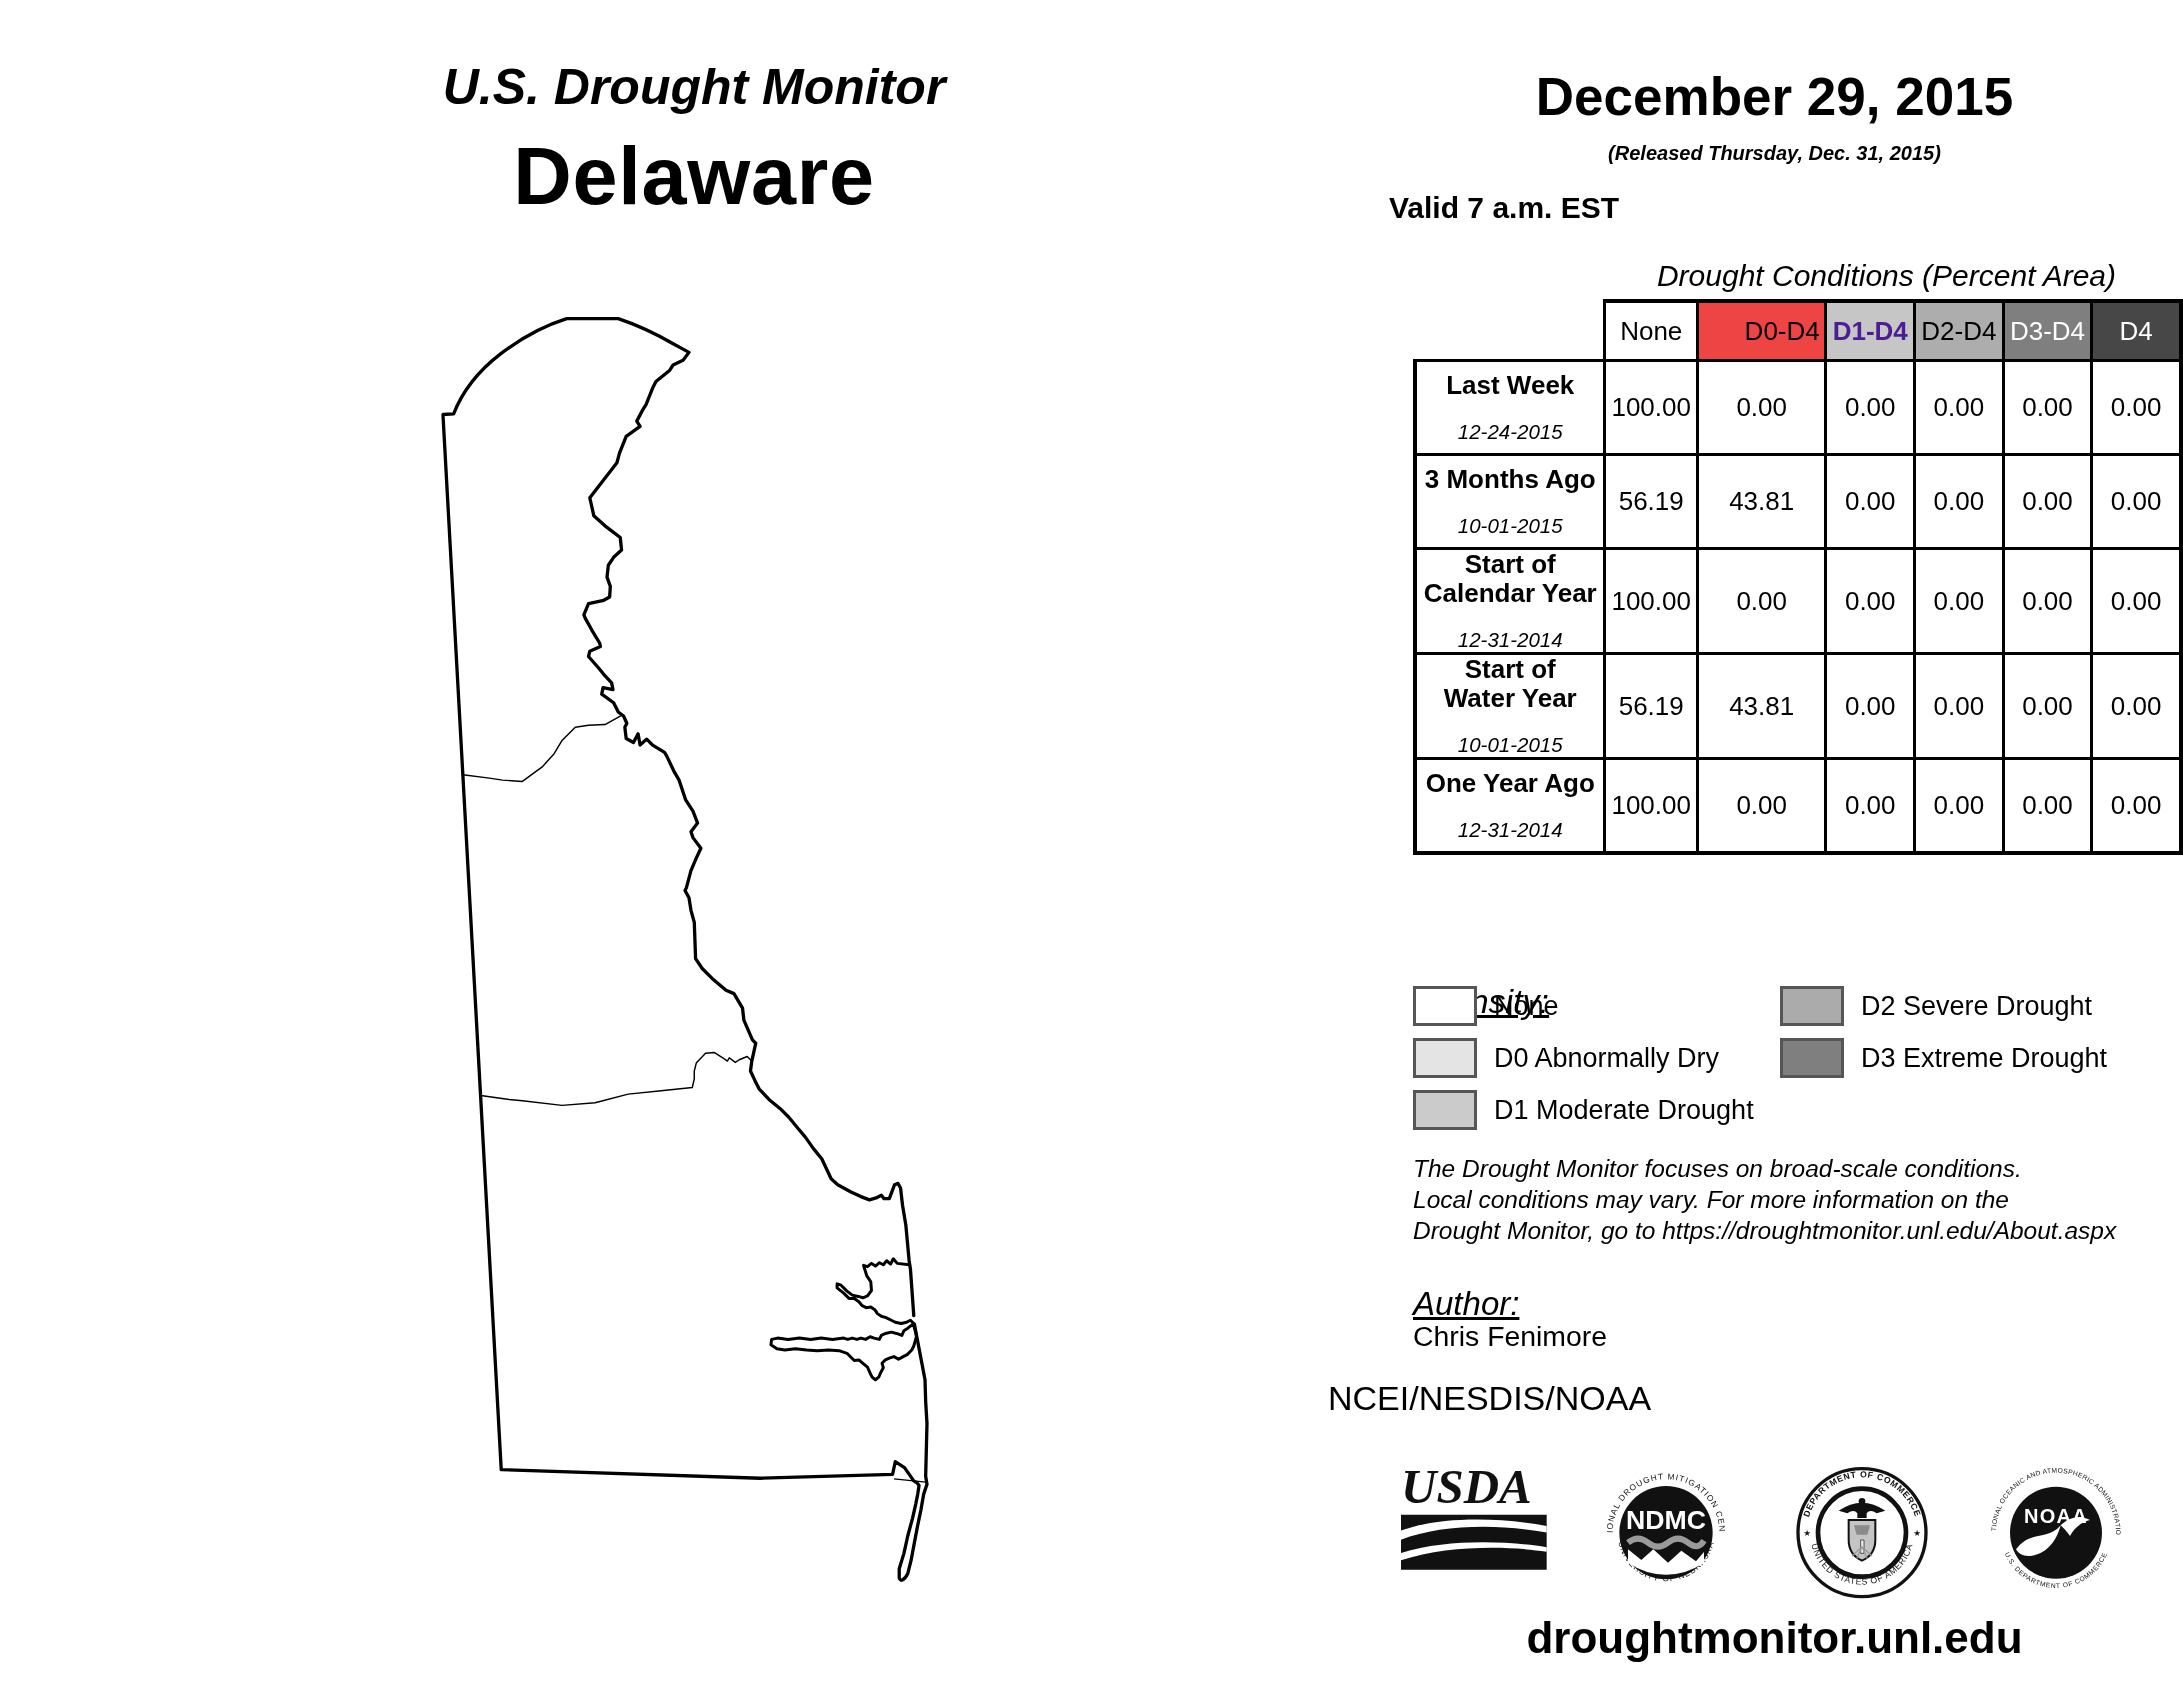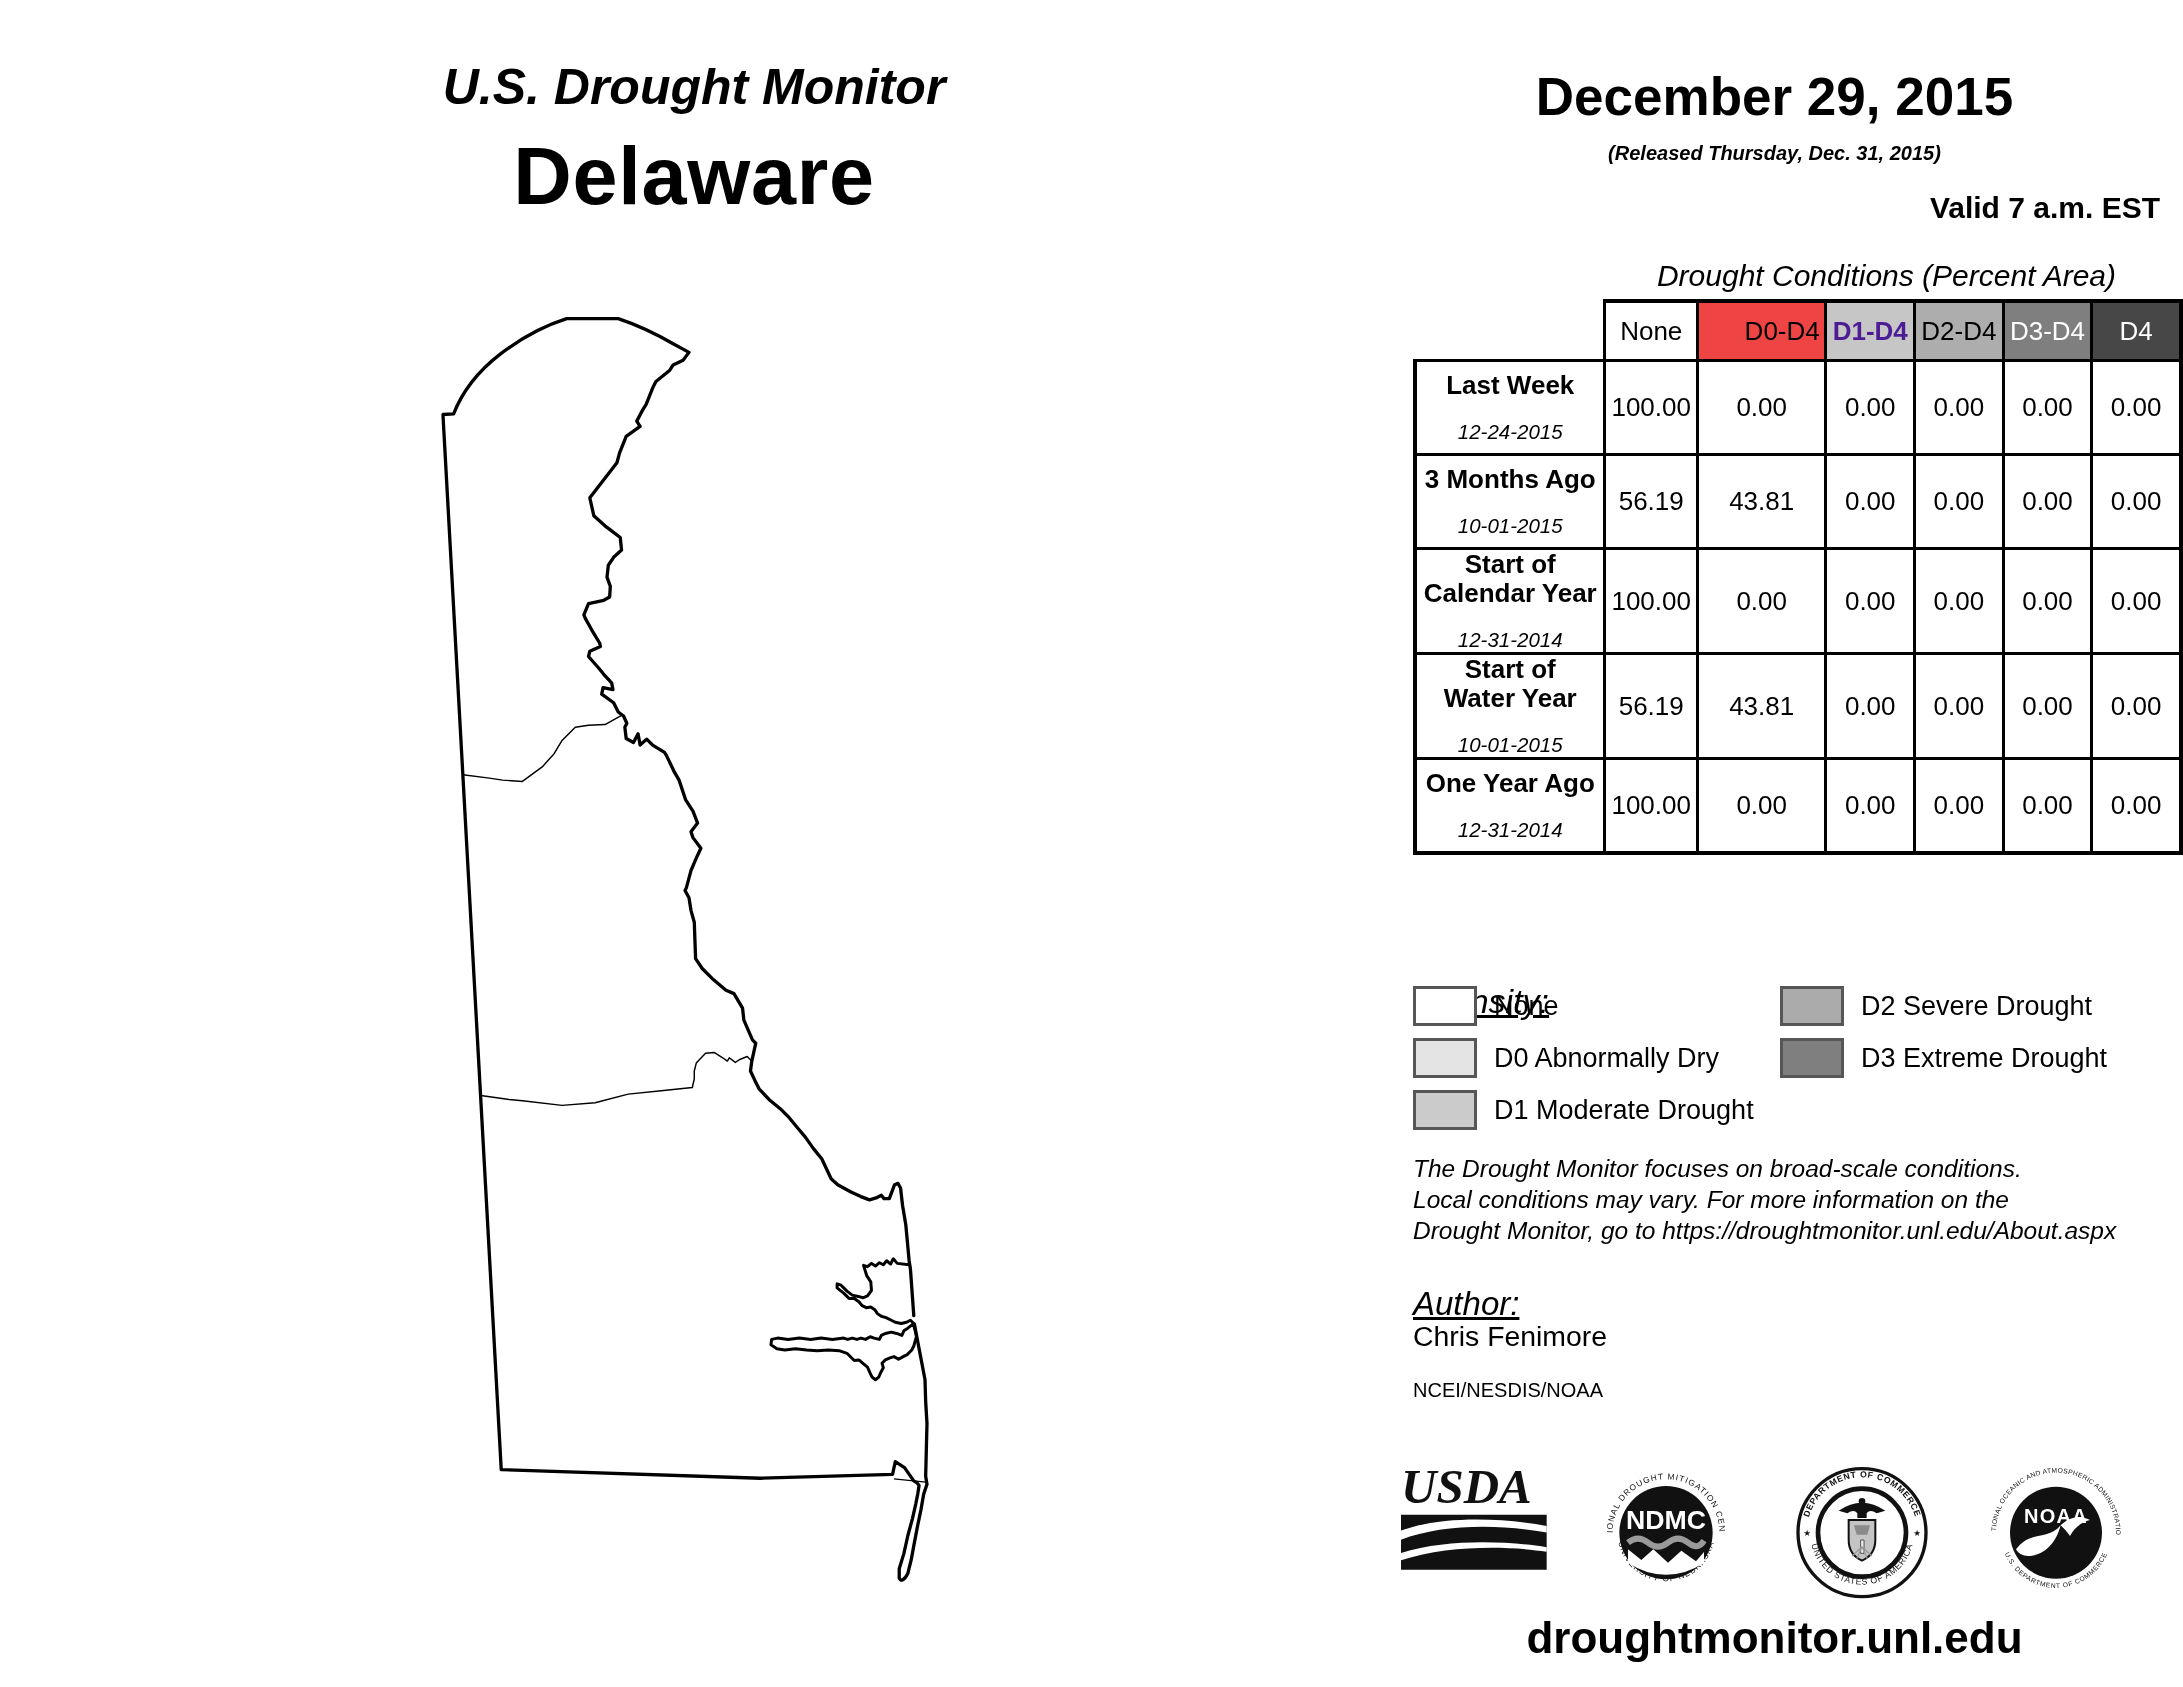--- a/index.html
+++ b/index.html
@@ -15,21 +15,21 @@
   #main-title{left:284px;top:58px;width:820px;text-align:center;
     font-size:50px;font-weight:bold;font-style:italic;letter-spacing:0px;}
   #state-title{left:284px;top:130px;width:820px;text-align:center;
     font-size:81px;font-weight:bold;letter-spacing:0.7px;}
 
   
   #date-line{left:1389px;top:66px;width:771px;text-align:center;
     font-size:53px;font-weight:bold;}
   #released-line{left:1389px;top:142px;width:771px;text-align:center;
     font-size:20px;font-weight:bold;font-style:italic;}
-  #valid-line{left:1389px;top:191px;width:771px;text-align:right;
+  #valid-line{left:1389px;top:191px;width:771px;text-align:left;
     font-size:30px;font-weight:bold;}
 
   
   #table-title{left:1618px;top:259px;width:537px;text-align:center;
     font-size:30px;font-style:italic;}
   #dm-table-wrap{left:1413px;top:299px;}
   table.dm{border-collapse:collapse;table-layout:fixed;}
   table.dm th, table.dm td{border:3.3px solid #000;padding:0;}
   table.dm .corner{border:none;background:#fff;}
   table.dm thead th{height:56px;width:91px;font-size:26px;font-weight:normal;
@@ -52,21 +52,21 @@
   .legend-item{display:flex;align-items:center;height:52px;}
   .swatch{width:58px;height:34px;border:3.3px solid #565656;margin-right:17px;flex:0 0 auto;}
   .legend-label{font-size:27px;}
 
   
   #disclaimer{left:1413px;top:1153px;width:774px;font-size:24.5px;font-style:italic;
     line-height:1.27;white-space:pre-line;}
   #author-heading{left:1413px;top:1285px;font-size:33px;font-style:italic;
     text-decoration:underline;}
   #author-name{left:1413px;top:1320px;font-size:28.4px;}
-  #author-org{left:1413px;top:1379px;font-size:20px;}
+  #author-org{left:1328px;top:1379px;font-size:34px;}
 
   
   .logo{top:1461px;}
   #footer-url{left:1389px;top:1613px;width:771px;text-align:center;
     font-size:44px;font-weight:bold;}
 </style>
 </head>
 <body>
 
 <div id="main-title" class="abs">U.S. Drought Monitor</div>

